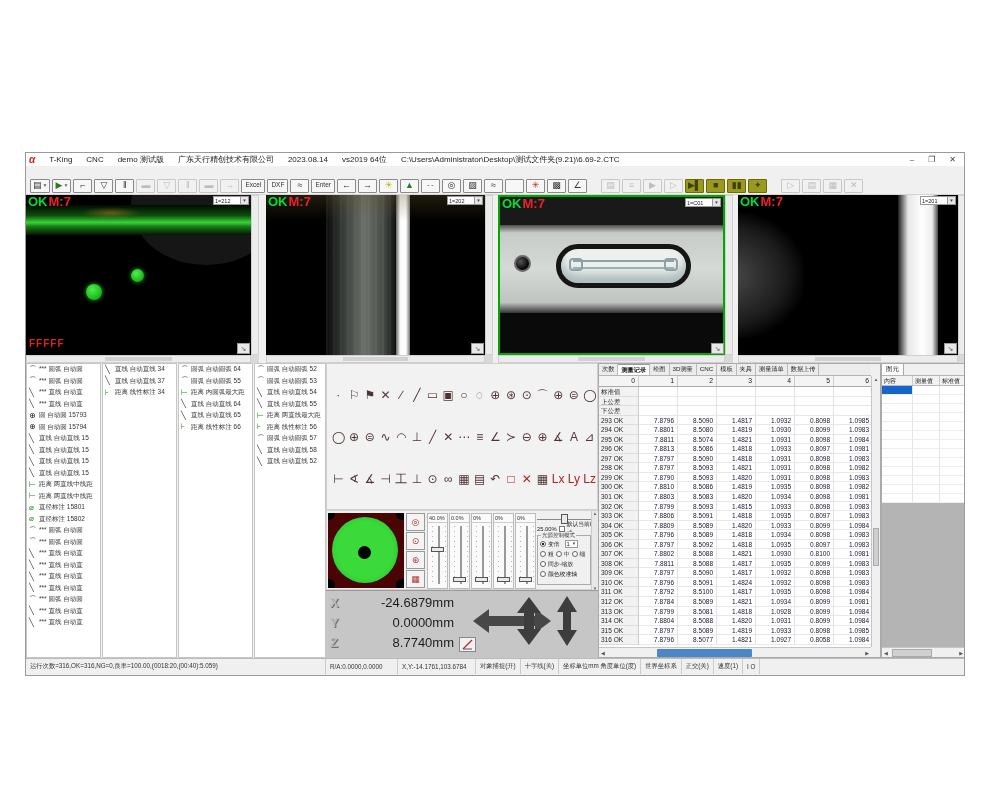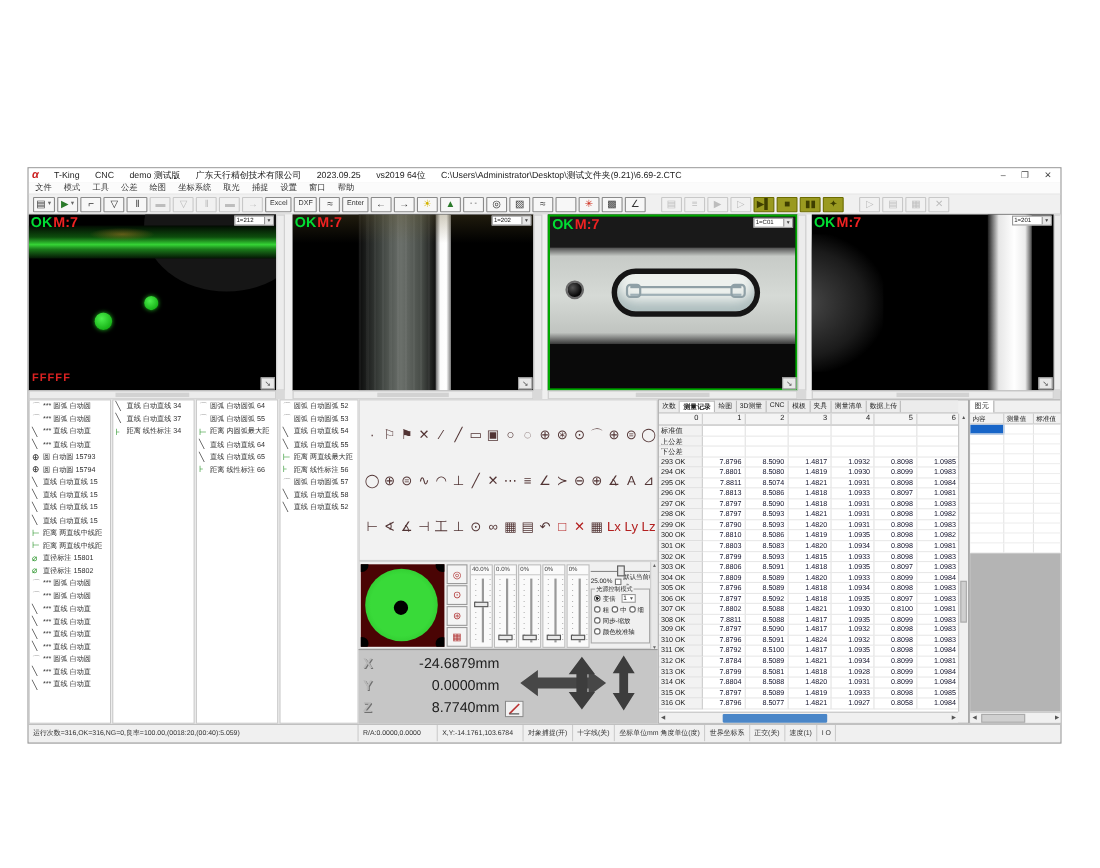--- a/index.html
+++ b/index.html
@@ -180,43 +180,30 @@
 <body>
 
 <div class="app">
 
   <div class="titlebar">
     <span class="logo">α</span>
     <span>T-King</span>
     <span>CNC</span>
     <span>demo 测试版</span>
     <span>广东天行精创技术有限公司</span>
-    <span>2023.09.25</span>
+    <span>2023.08.14</span>
     <span>vs2019 64位</span>
     <span>C:\Users\Administrator\Desktop\测试文件夹(9.21)\6.69-2.CTC</span>
     <span class="winbtns">
       <span>–</span>
       <span>❐</span>
       <span>✕</span>
     </span>
   </div>
 
-  <div class="menubar" id="menubar">
-      <span class="mitem">文件</span>
-      <span class="mitem">模式</span>
-      <span class="mitem">工具</span>
-      <span class="mitem">公差</span>
-      <span class="mitem">绘图</span>
-      <span class="mitem">坐标系统</span>
-      <span class="mitem">取光</span>
-      <span class="mitem">捕捉</span>
-      <span class="mitem">设置</span>
-      <span class="mitem">窗口</span>
-      <span class="mitem">帮助</span>
-    </div>
   <div class="toolbar" id="toolbar">
       <span class="tbtn">
         <span class="tg">▤</span>
         <span class="tdrop">▼</span>
       </span>
       <span class="tbtn green">
         <span class="tg">▶</span>
         <span class="tdrop">▼</span>
       </span>
       <span class="tbtn">

